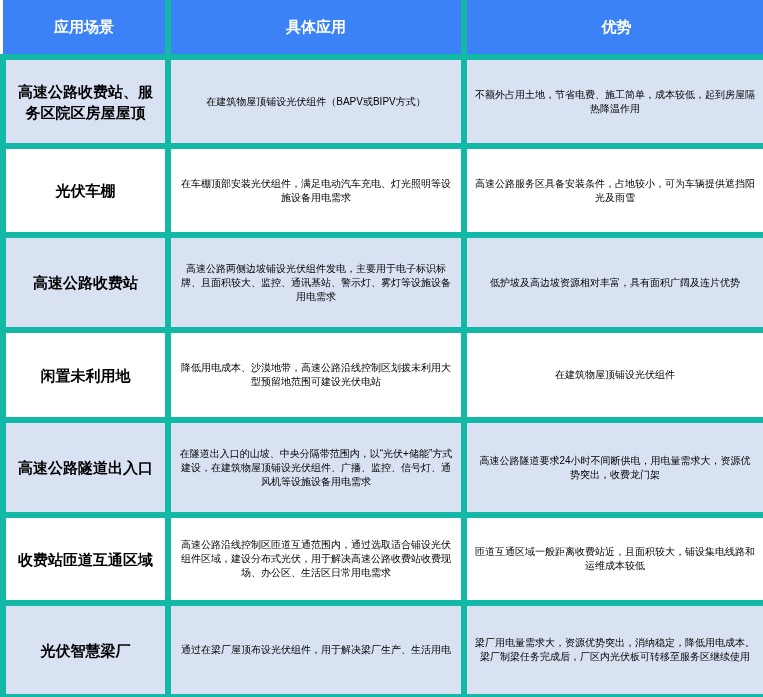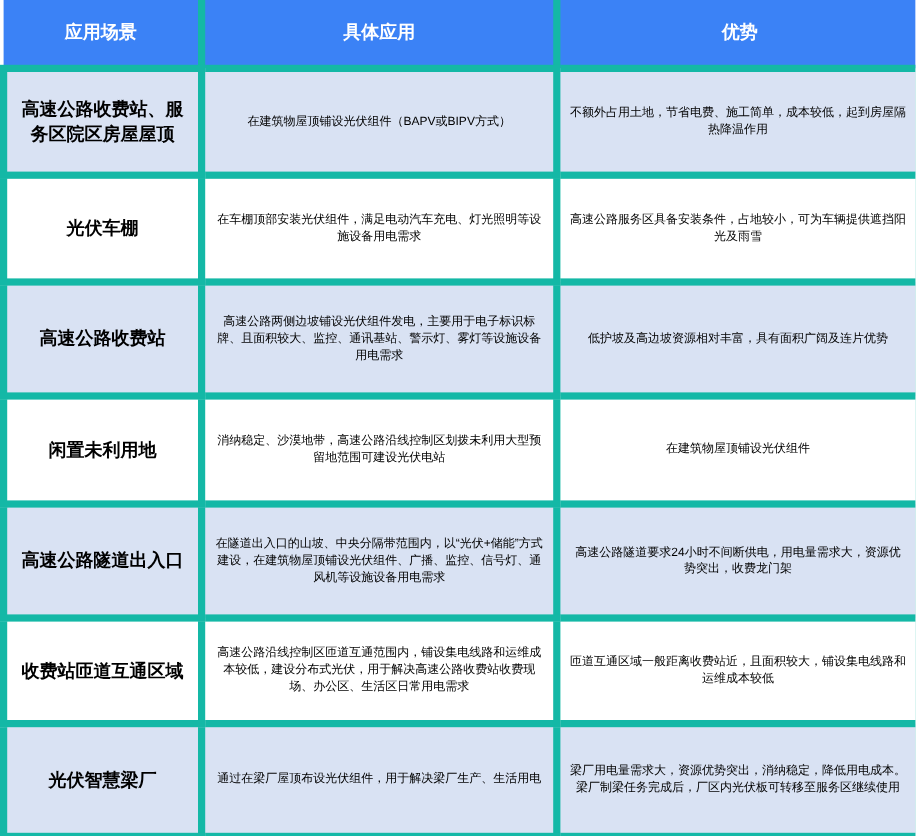--- a/index.html
+++ b/index.html
@@ -88,31 +88,31 @@
         <td>在车棚顶部安装光伏组件，满足电动汽车充电、灯光照明等设施设备用电需求</td>
         <td>高速公路服务区具备安装条件，占地较小，可为车辆提供遮挡阳光及雨雪</td>
       </tr>
       <tr class="alt r3">
         <td class="scenario">高速公路收费站</td>
         <td>高速公路两侧边坡铺设光伏组件发电，主要用于电子标识标牌、且面积较大、监控、通讯基站、警示灯、雾灯等设施设备用电需求</td>
         <td>低护坡及高边坡资源相对丰富，具有面积广阔及连片优势</td>
       </tr>
       <tr class="r4">
         <td class="scenario">闲置未利用地</td>
-        <td>消纳稳定、沙漠地带，高速公路沿线控制区划拨未利用大型预留地范围可建设光伏电站</td>
+        <td>降低用电成本、沙漠地带，高速公路沿线控制区划拨未利用大型预留地范围可建设光伏电站</td>
         <td>在建筑物屋顶铺设光伏组件</td>
       </tr>
       <tr class="alt r5">
         <td class="scenario">高速公路隧道出入口</td>
         <td>在隧道出入口的山坡、中央分隔带范围内，以“光伏+储能”方式建设，在建筑物屋顶铺设光伏组件、广播、监控、信号灯、通风机等设施设备用电需求</td>
         <td>高速公路隧道要求24小时不间断供电，用电量需求大，资源优势突出，收费龙门架</td>
       </tr>
       <tr class="r6">
         <td class="scenario">收费站匝道互通区域</td>
-        <td>高速公路沿线控制区匝道互通范围内，铺设集电线路和运维成本较低，建设分布式光伏，用于解决高速公路收费站收费现场、办公区、生活区日常用电需求</td>
+        <td>高速公路沿线控制区匝道互通范围内，通过选取适合铺设光伏组件区域，建设分布式光伏，用于解决高速公路收费站收费现场、办公区、生活区日常用电需求</td>
         <td>匝道互通区域一般距离收费站近，且面积较大，铺设集电线路和运维成本较低</td>
       </tr>
       <tr class="alt r7">
         <td class="scenario">光伏智慧梁厂</td>
         <td>通过在梁厂屋顶布设光伏组件，用于解决梁厂生产、生活用电</td>
         <td>梁厂用电量需求大，资源优势突出，消纳稳定，降低用电成本。梁厂制梁任务完成后，厂区内光伏板可转移至服务区继续使用</td>
       </tr>
     </tbody>
   </table>
 </div>

